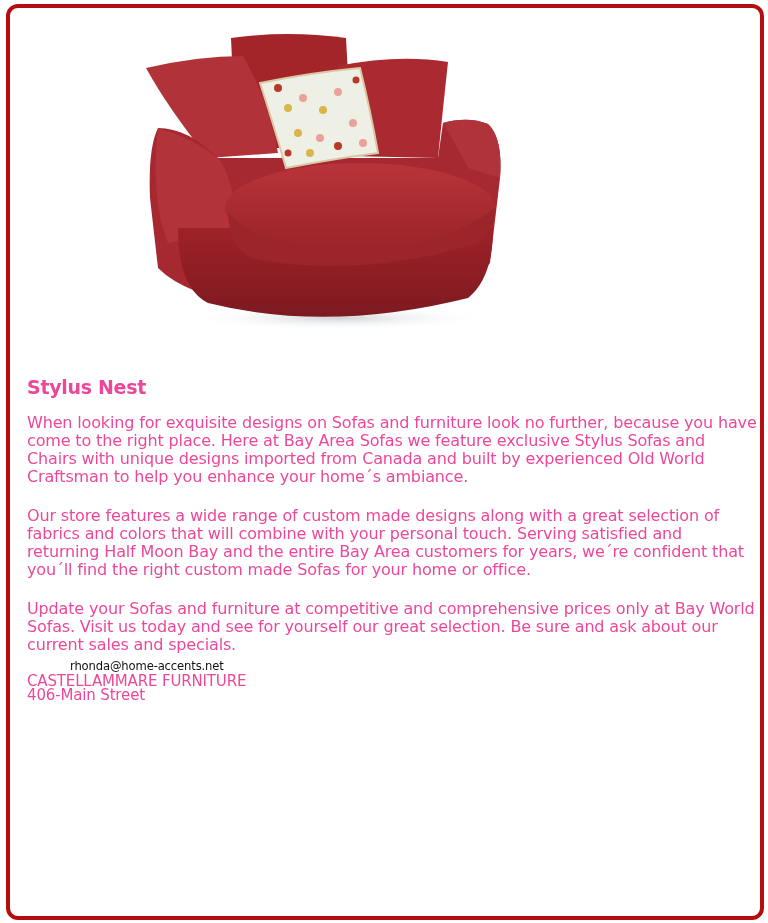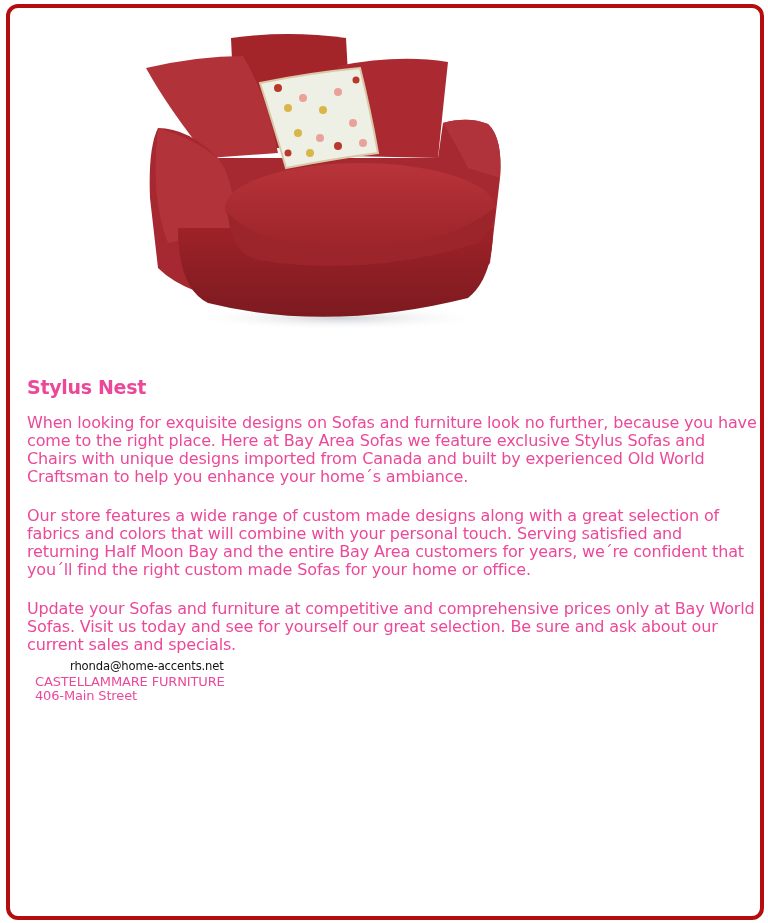--- a/index.html
+++ b/index.html
@@ -15,21 +15,21 @@
     position: absolute; left: 27px; top: 374px; width: 730px;
     font-family: "DejaVu Sans", sans-serif; color: #ec4899;
   }
   .title {
     font-size: 19px; font-weight: bold; margin: 0 0 14px 0; letter-spacing: -0.3px;
     line-height: 26px;
   }
   .para {
     font-size: 16px; line-height: 18px; margin: 0 0 21px 0; letter-spacing: -0.15px;
   }
-  .address { font-size: 13px; line-height: 13.6px; letter-spacing: -0.15px; margin-left: 8px; }
+  .address { font-size: 15px; line-height: 13.6px; letter-spacing: -0.15px; }
   .email {
     position: absolute; left: 23px; top: 659px;
     font-family: "DejaVu Sans", sans-serif; font-size: 11.6px; line-height: 14px; color: #111111;
     text-decoration: none; letter-spacing: -0.15px; margin-left: 47px;
   }
 </style>
 </head>
 <body>
 
 <div class="frame"></div>

